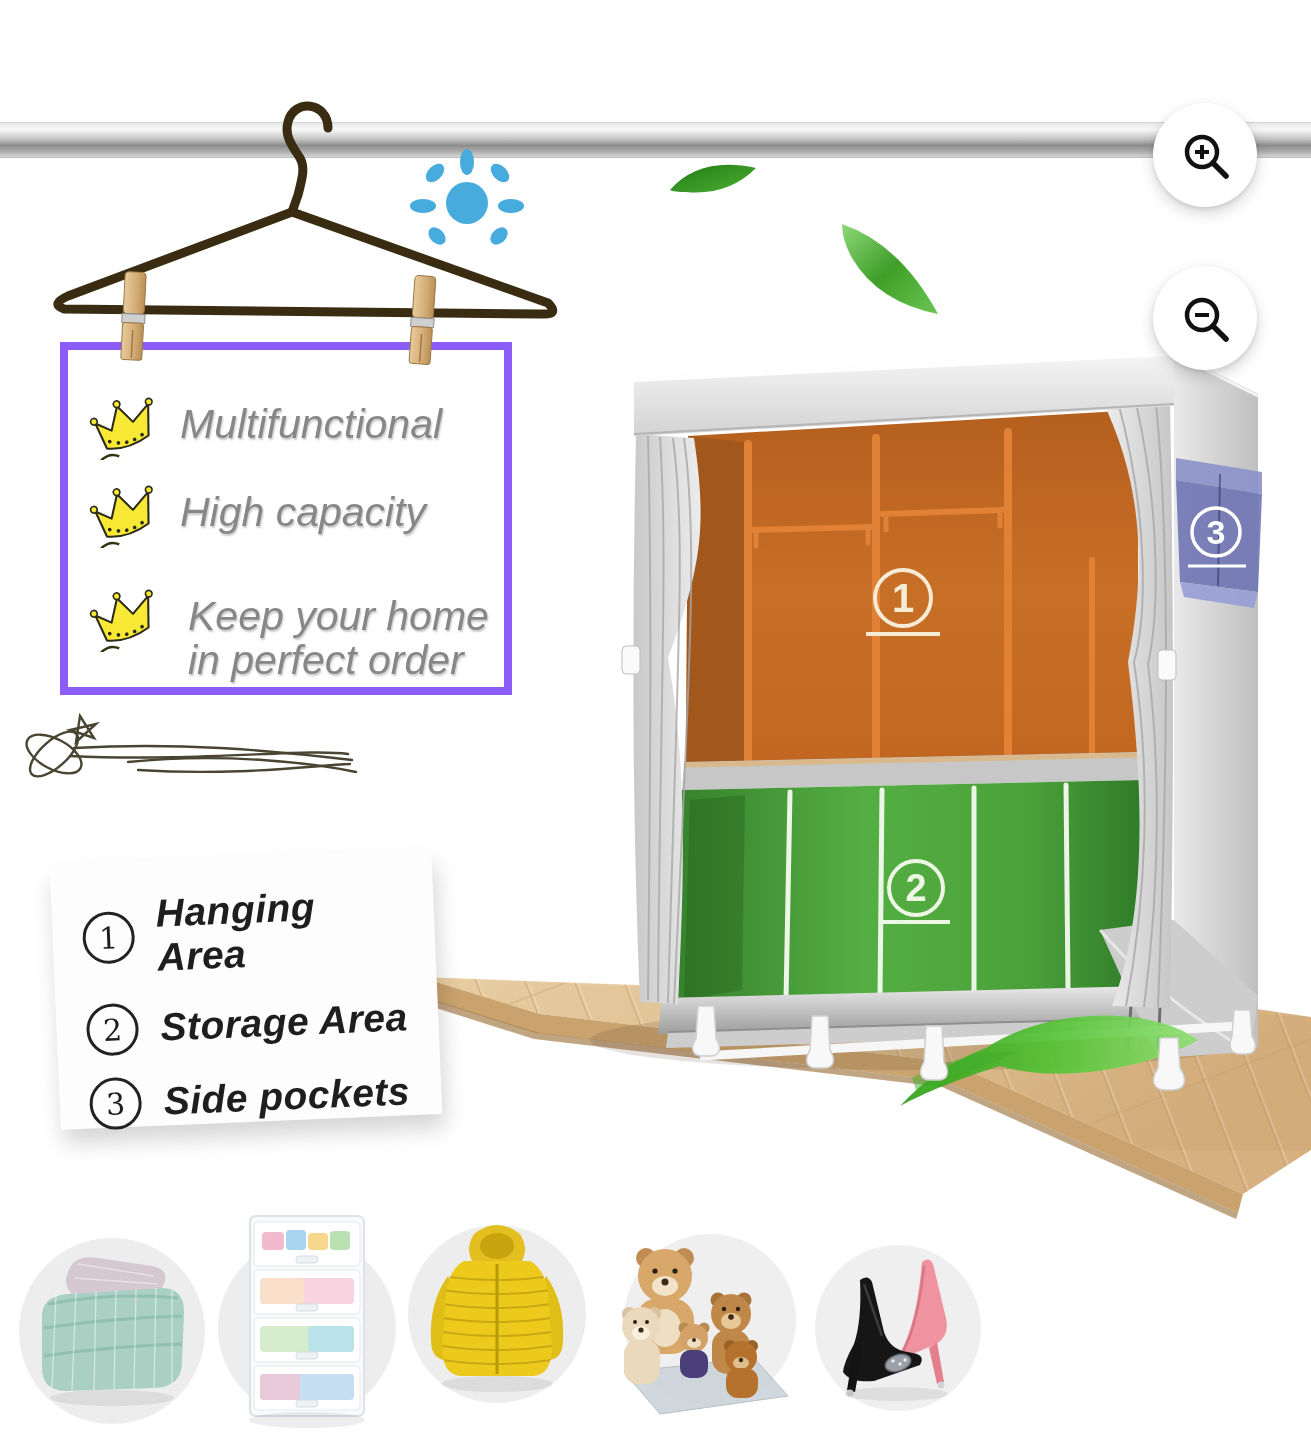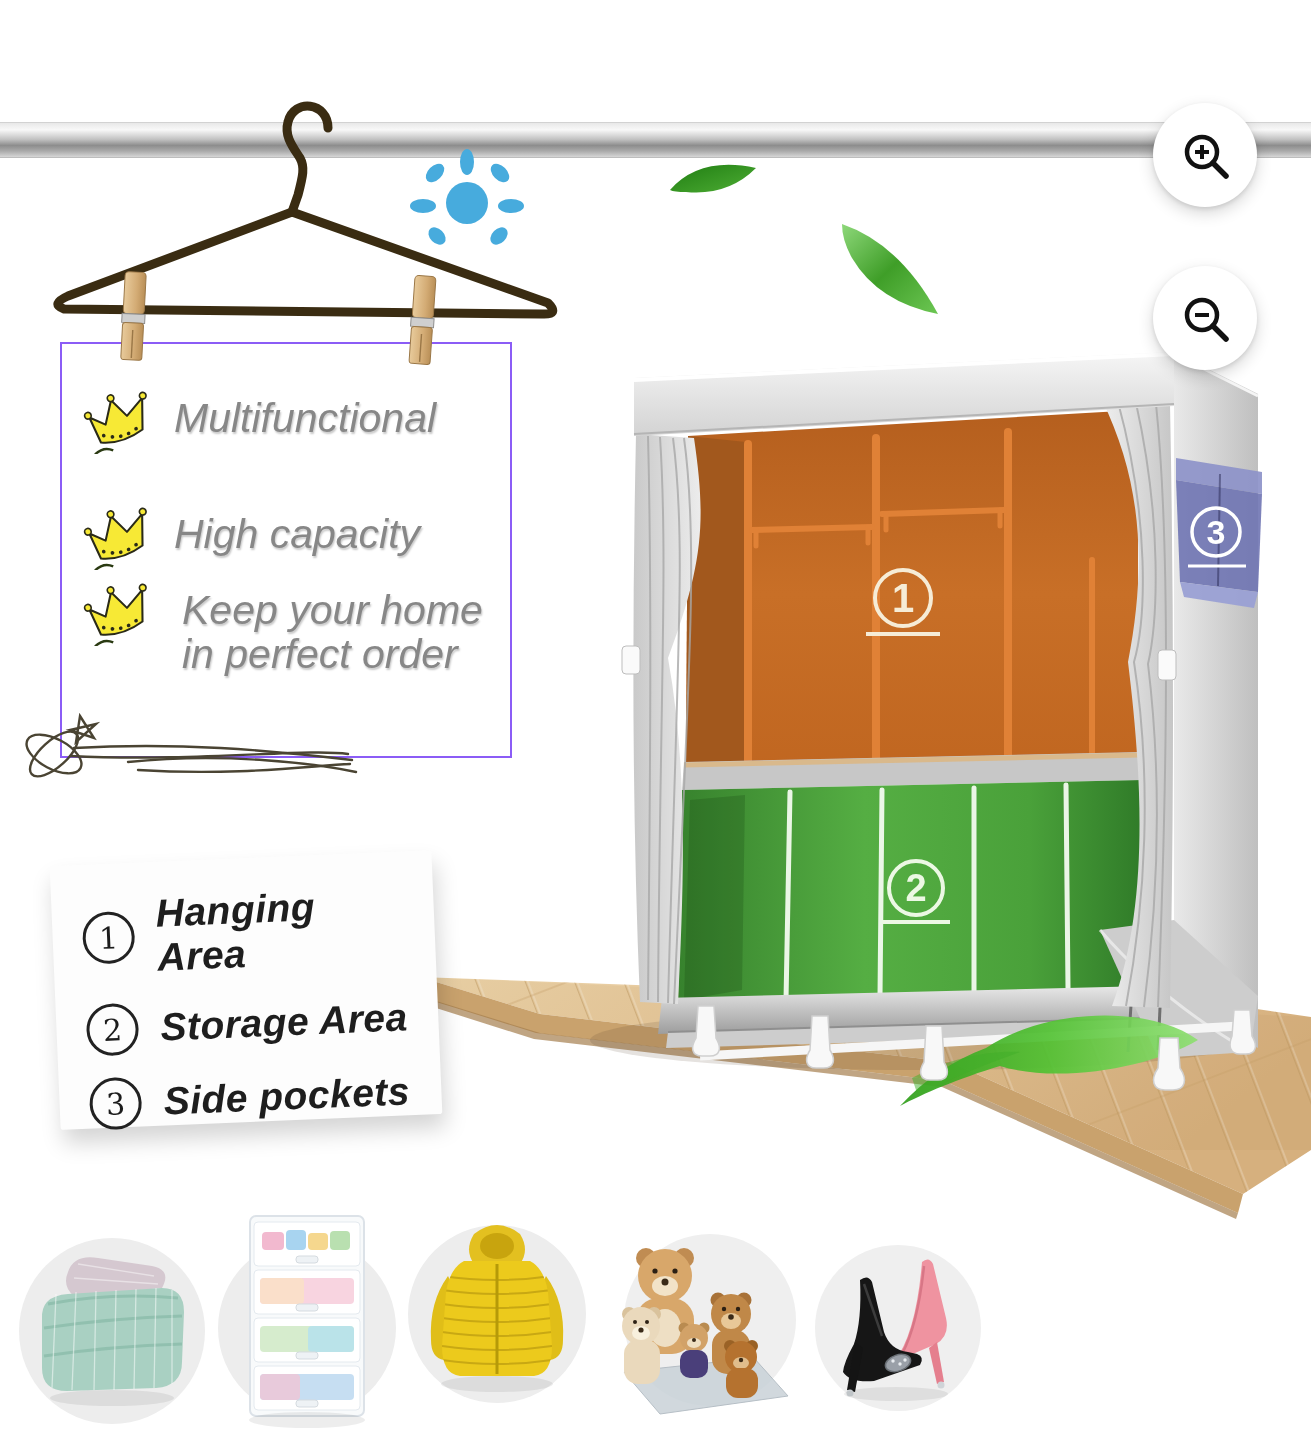--- a/index.html
+++ b/index.html
@@ -16,31 +16,31 @@
   
   .zoom-btn{
     position:absolute;width:104px;height:104px;border-radius:50%;background:#ffffff;
     box-shadow:0 6px 16px rgba(0,0,0,0.16), 0 2px 4px rgba(0,0,0,0.10);
     z-index:30;display:flex;align-items:center;justify-content:center;cursor:pointer;
   }
   .zoom-in{left:1153px;top:103px;}
   .zoom-out{left:1153px;top:266px;}
   
   .feature-card{
-    position:absolute;left:60px;top:342px;width:452px;height:416px;z-index:3;
-    background:#ffffff;border:2px solid #8b5cf6;box-sizing:border-box;
+    position:absolute;left:60px;top:342px;width:452px;height:353px;z-index:3;
+    background:#ffffff;border:8px solid #8b5cf6;box-sizing:border-box;
   }
   .feature-row{position:absolute;left:18px;display:flex;align-items:flex-start;}
   .feature-row .crown{width:86px;height:64px;flex:0 0 86px;margin-top:-6px;}
   .feature-text{
     font-size:41px;font-style:italic;color:#878787;line-height:1.08;
     margin-left:8px;max-width:330px;
     text-shadow:1px 2px 2px rgba(0,0,0,0.22);
   }
-  .fr1{top:52px;} .fr2{top:168px;text-align:right;} .fr3{top:244px;gap:8px;}
+  .fr1{top:52px;} .fr2{top:140px;text-align:right;} .fr3{top:244px;gap:8px;}
   
   .scribbles{position:absolute;left:18px;top:698px;z-index:4;}
   
   .hanger{position:absolute;left:30px;top:90px;z-index:2;}
   .pin{position:absolute;z-index:5;width:34px;height:92px;}
   .pin-left{left:117px;top:270px;transform:rotate(3deg);}
   .pin-right{left:406px;top:274px;transform:rotate(4deg);}
   .sun{position:absolute;left:405px;top:148px;z-index:2;}
   .leaf-1{position:absolute;left:664px;top:152px;z-index:2;}
   .leaf-2{position:absolute;left:830px;top:214px;z-index:2;}

